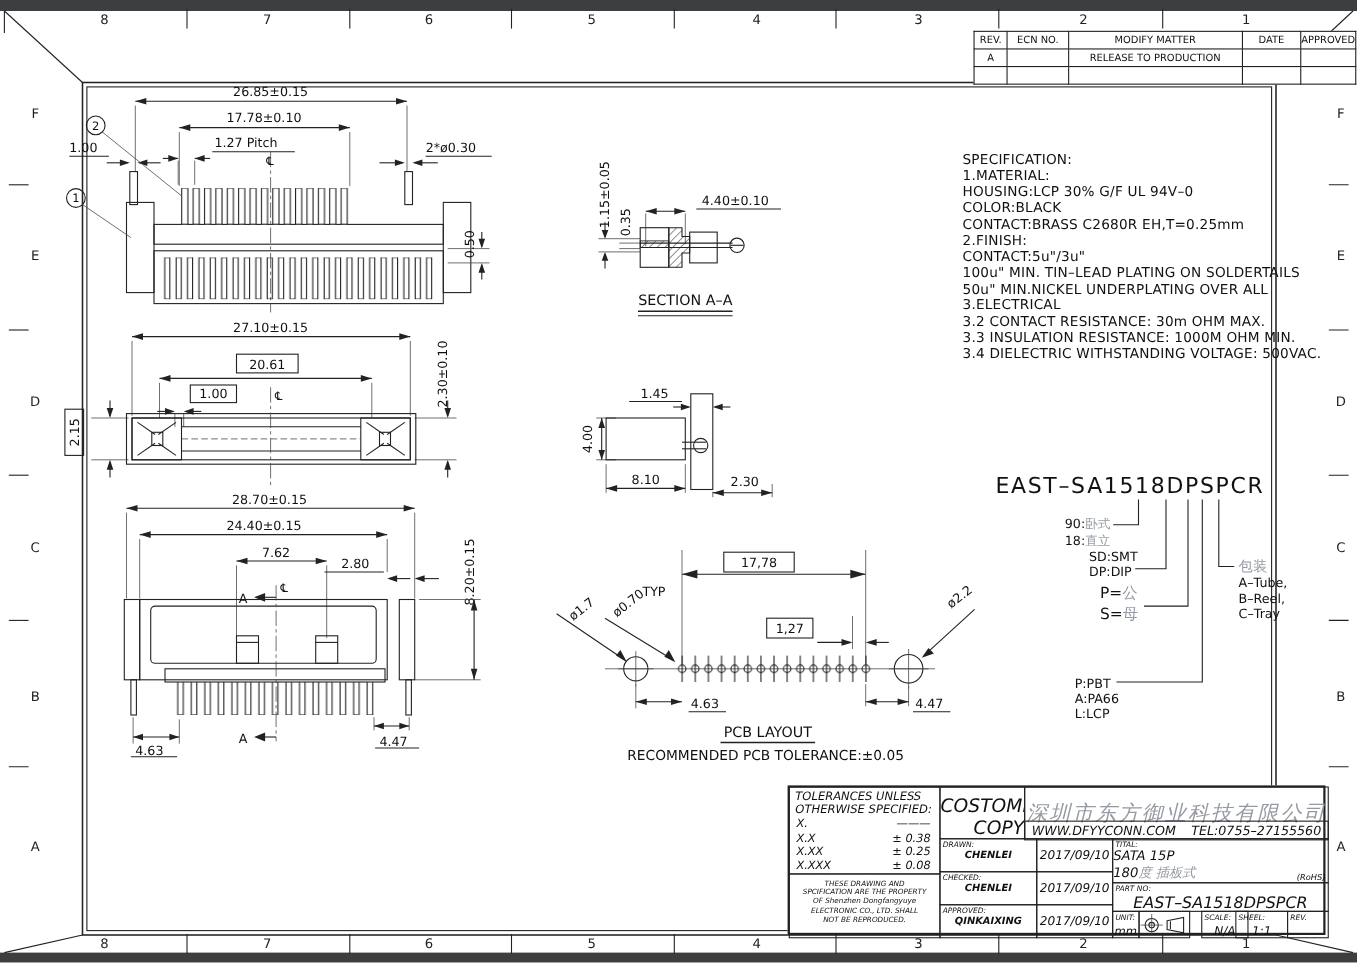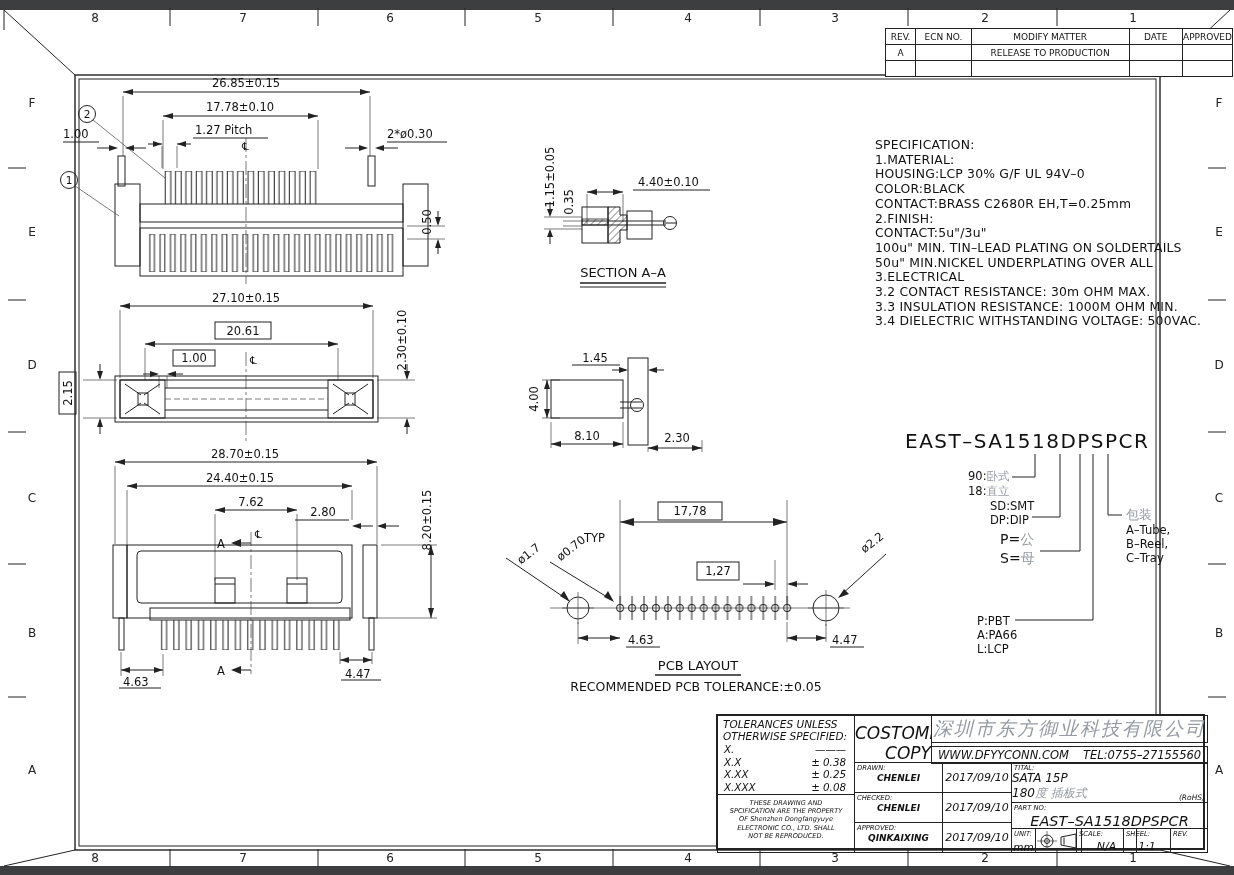--- a/index.html
+++ b/index.html
@@ -558,21 +558,21 @@
     <div>NOT BE REPRODUCED.</div>
   </div>
 
   <div class="cell" style="left:136px;top:-1px;width:78px;height:48px">
     <div style="text-align:right;font-size:17px;padding-top:7px">
       <div>COSTOMER</div>
       <div>COPY</div>
     </div>
   </div>
 
-  <div class="cell" style="left:213px;top:-1px;width:277px;height:28px">
+  <div class="cell" style="left:213px;top:-1px;width:277px;height:48px">
     <div class="ctr gray" style="font-size:19px;letter-spacing:2px;white-space:nowrap">深圳市东方御业科技有限公司</div>
   </div>
   <div class="cell" style="left:213px;top:30px;width:277px;height:18px">
     <div class="ctr" style="font-size:11.5px;gap:14px;white-space:nowrap">
       <span>WWW.DFYYCONN.COM</span>
       <span>TEL:0755–27155560</span>
     </div>
   </div>
 
   <div class="cell" style="left:136px;top:46px;width:89px;height:31px">
@@ -617,21 +617,21 @@
   <div class="cell" style="left:317px;top:112px;width:47px;height:25px">
     <svg style="position:static" width="45" height="23" viewBox="0 0 45 23">
       <circle class="ln" cx="11" cy="12" r="6"></circle>
           <circle class="ln" cx="11" cy="12" r="2.5"></circle>
       <line class="thin" x1="1" y1="12" x2="21" y2="12"></line>
           <line class="thin" x1="11" y1="2" x2="11" y2="22"></line>
       <path class="ln" d="M25,8 L40,5 L40,19 L25,16 Z"></path>
           <line class="ln" x1="28" y1="8.5" x2="28" y2="15.5"></line>
     </svg>
   </div>
-  <div class="cell" style="left:358px;top:112px;width:61px;height:25px">
+  <div class="cell" style="left:374px;top:112px;width:43px;height:25px">
     <span class="lbl">SCALE:</span>
     <div class="ctr" style="font-size:11px;padding-top:6px">N/A</div>
   </div>
   <div class="cell" style="left:405px;top:112px;width:48px;height:25px">
     <span class="lbl">SHEEL:</span>
     <div class="ctr" style="font-size:11px;padding-top:6px">1:1</div>
   </div>
   <div class="cell" style="left:452px;top:112px;width:38px;height:25px">
     <span class="lbl">REV.</span>
   </div>

